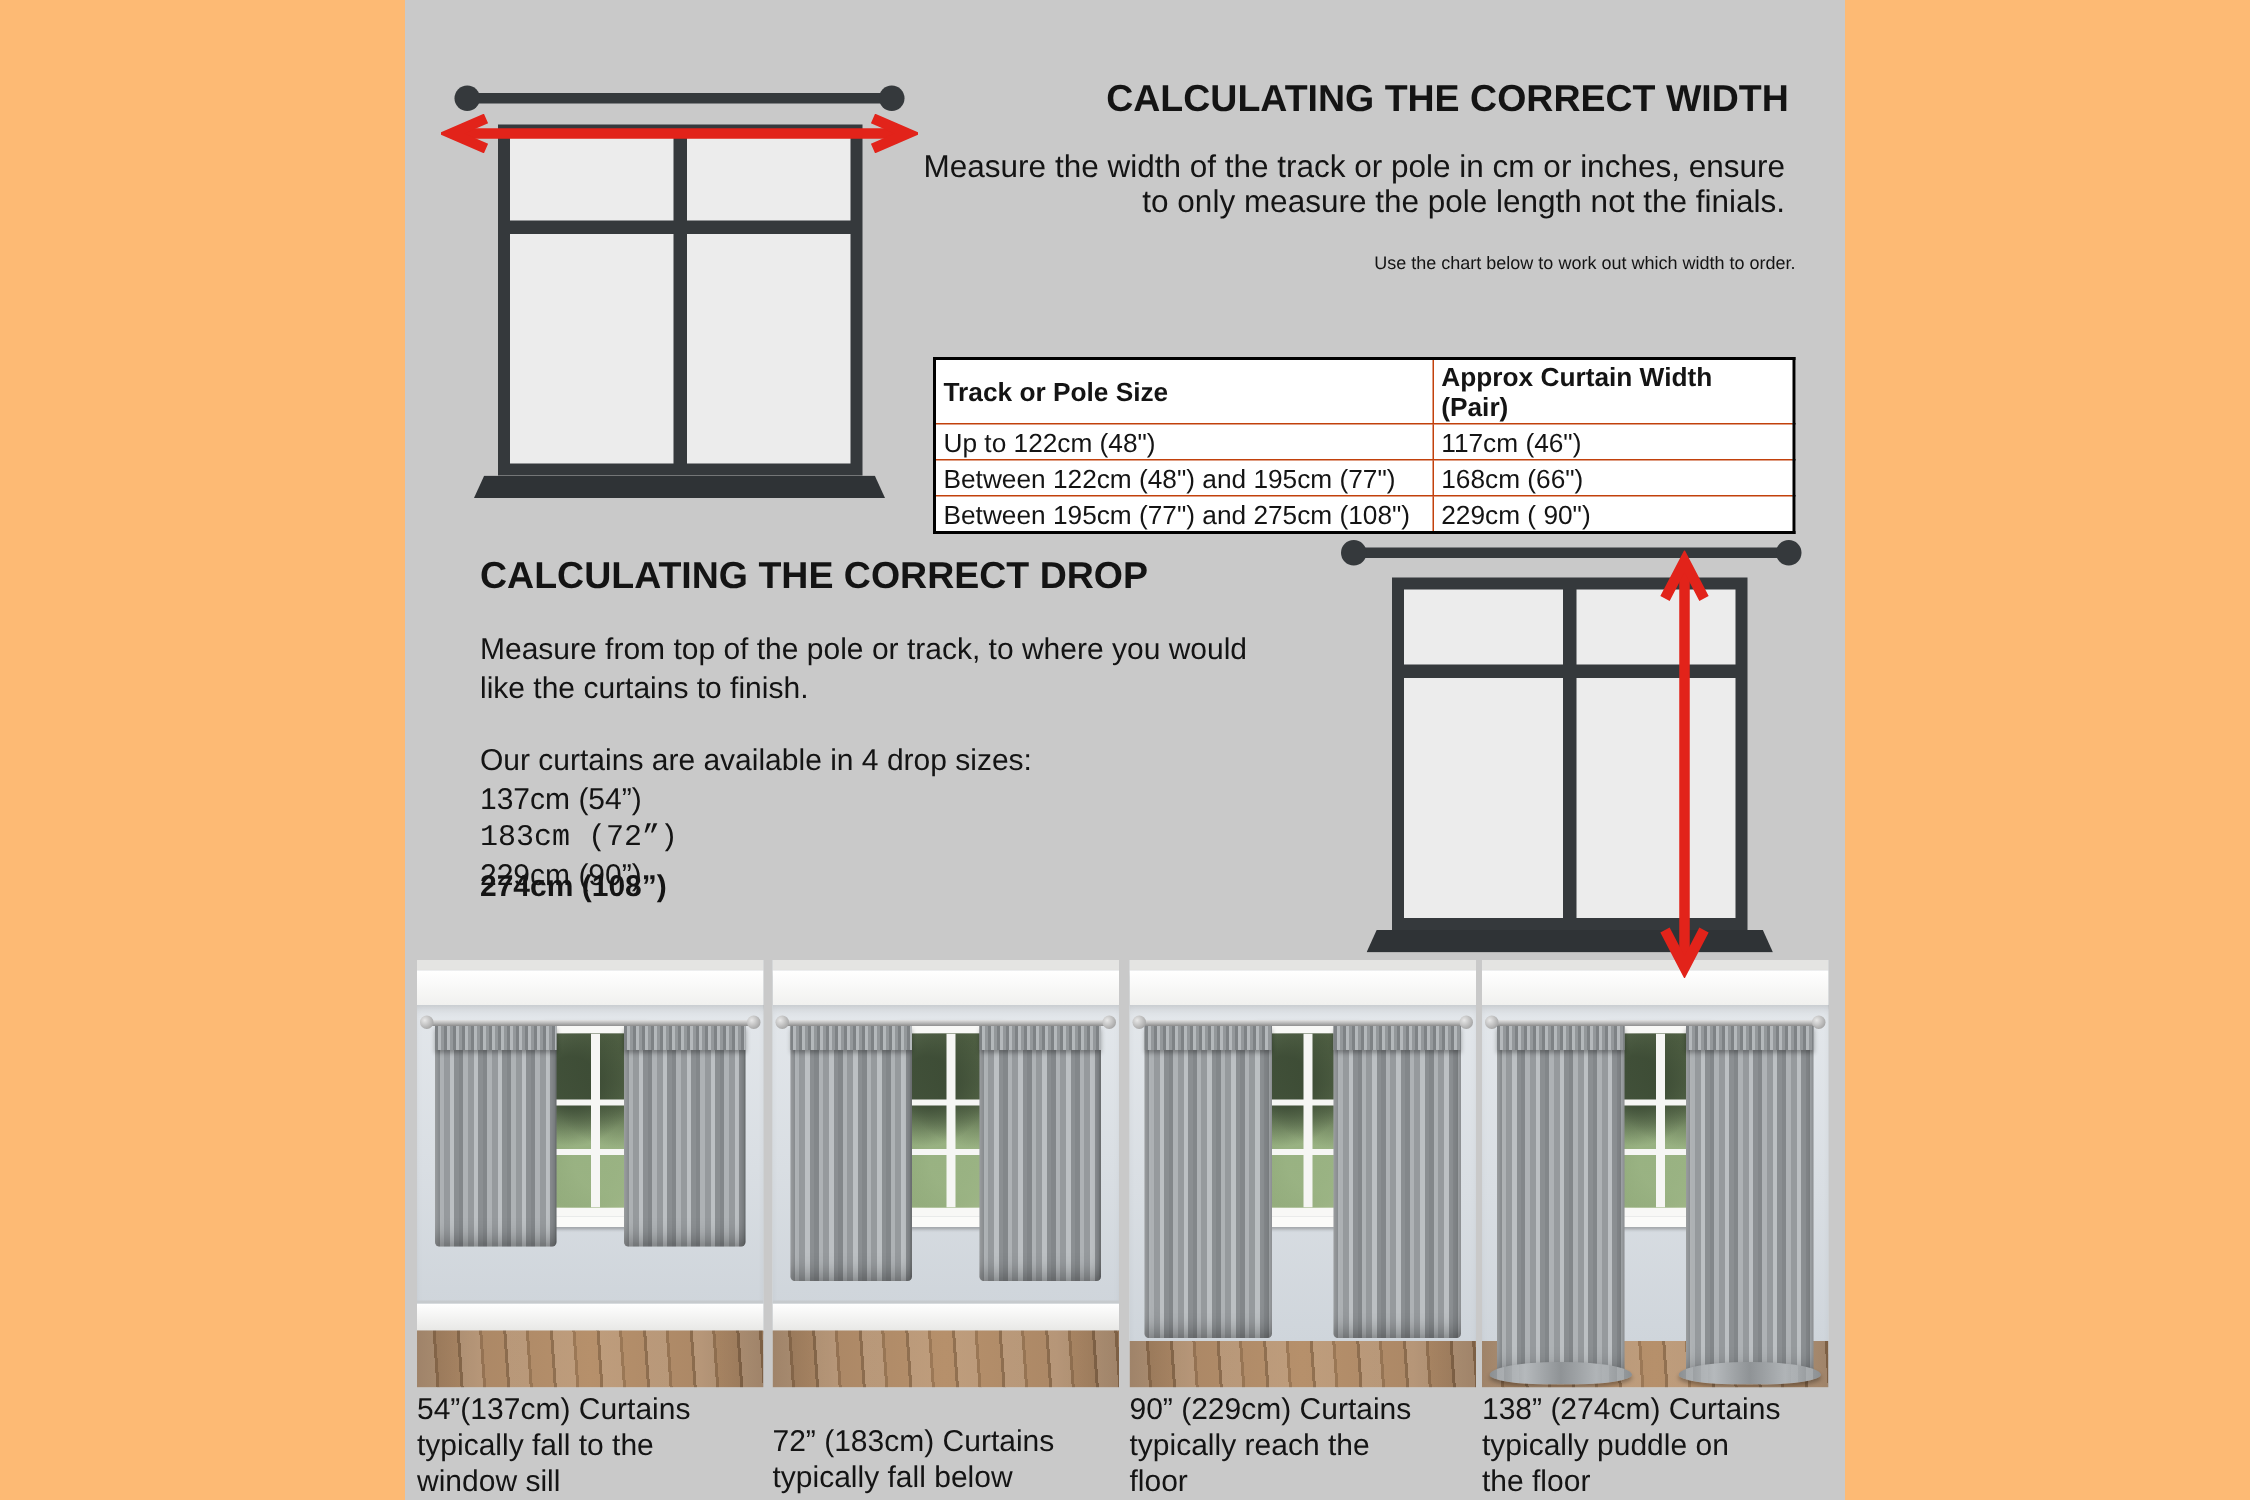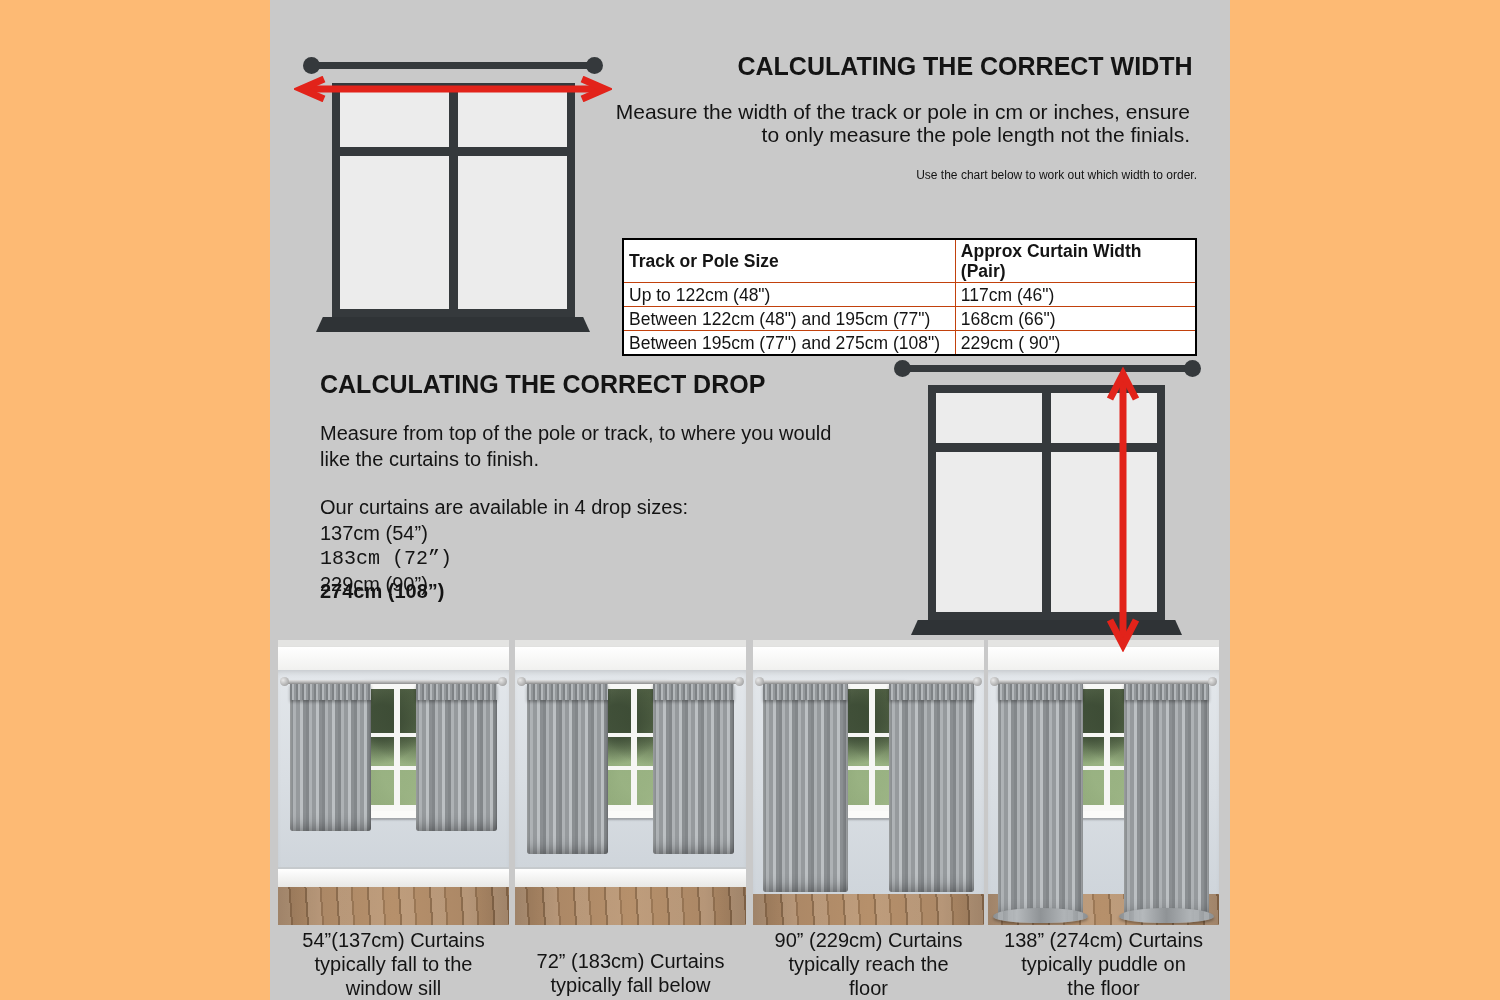--- a/index.html
+++ b/index.html
@@ -86,21 +86,21 @@
      background:linear-gradient(90deg,#90949760,#b5b9bc,#8f9396,#b0b4b7,#90949760),
                 repeating-linear-gradient(90deg,#888c8f 0 5px,#aeb2b5 5px 10px);
      box-shadow:0 2px 3px rgba(0,0,0,.3);}
   .skirt{position:absolute; left:0; right:0; bottom:38px; height:18px; background:linear-gradient(180deg,#ffffff,#e8e8e6); border-top:2px solid #c6cacd; box-shadow:0 2px 2px rgba(0,0,0,.25);}
   .floor{position:absolute; left:0; right:0; bottom:0;
      background:
        repeating-linear-gradient(86deg, rgba(255,255,255,.16) 0 13px, rgba(0,0,0,.12) 13px 15px, rgba(255,255,255,.05) 15px 29px, rgba(0,0,0,.18) 29px 31px),
        linear-gradient(90deg,#8d6c4d 0%,#a8825e 18%,#b28a63 50%,#a8825e 82%,#8d6c4d 100%);}
   .floor.f12{height:38px;} .floor.f34{height:31px;}
 
-  .caption{position:absolute; top:928px; width:231px; text-align:center; font-size:20px; line-height:24px; white-space:pre-line;}
+  .caption{position:absolute; top:928px; width:231px; font-size:20px; line-height:24px; white-space:pre-line;}
   .cap1{left:8px;} .cap2{left:245px;margin-top:21px;} .cap3{left:483px;} .cap4{left:718px;}
 </style>
 </head>
 <body>
 
 <div class="stage">
   <div class="content">
 
     <div class="dpole dpole1"></div>
     <div class="dknob dknob1a"></div>

